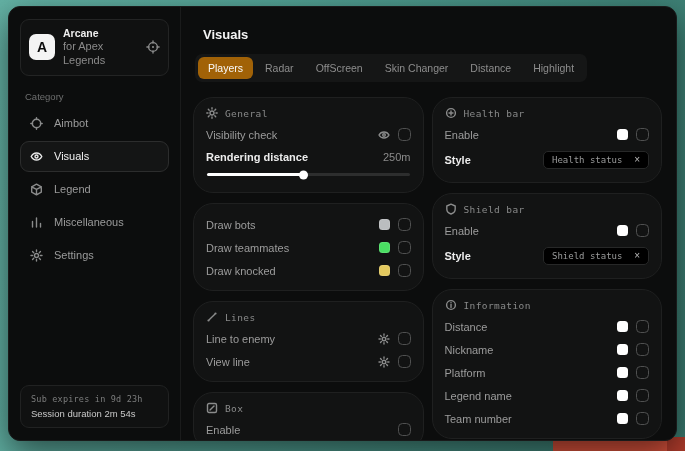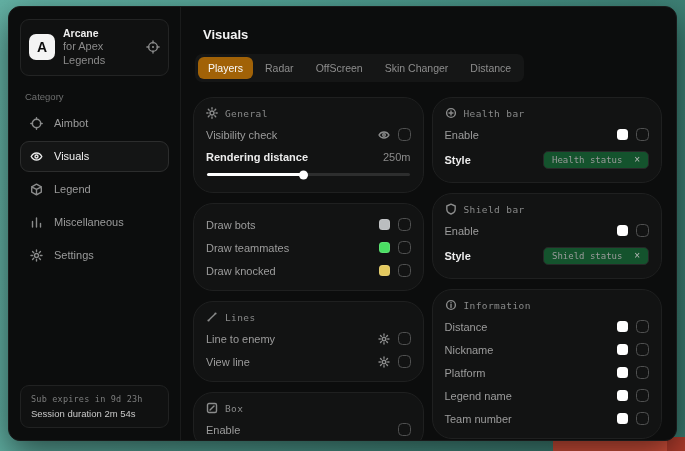--- a/index.html
+++ b/index.html
@@ -54,21 +54,21 @@
   .row.emph .row-label { color:#ececec; font-weight:bold; }
   .ctrls { display:flex; align-items:center; gap:8px; }
   .swatch { width:11px; height:11px; border-radius:3.5px; box-shadow:inset 0 0 0 1px rgba(255,255,255,.10); }
   .checkbox { width:13px; height:13px; border:1.5px solid #4f5050; border-radius:4.5px; background:transparent; cursor:pointer; }
   .row-value { font-size:11px; color:#8b8b8b; }
 
   .slider { position:relative; height:3px; background:#2d2e2e; border-radius:2px; margin:5px 1px 8px; cursor:pointer; }
   .slider-fill { position:relative; height:100%; background:#ffffff; border-radius:2px; }
   .slider-thumb { position:absolute; right:-4px; top:50%; transform:translateY(-50%); width:9px; height:9px; border-radius:50%; background:#ffffff; }
 
-  .select { display:flex; align-items:center; justify-content:space-between; gap:10px; min-width:106px; background:#14532d; border:1px solid #272828; border-radius:5px; padding:3px 8px; cursor:pointer; }
+  .select { display:flex; align-items:center; justify-content:space-between; gap:10px; min-width:106px; background:#000000; border:1px solid #272828; border-radius:5px; padding:3px 8px; cursor:pointer; }
   .select-value { font-family:"DejaVu Sans Mono", monospace; font-size:9px; color:#9a9b9b; }
   .select-x { font-size:10px; color:#bcbcbc; line-height:1; }
 
   svg .st { stroke:#8a8b8b; fill:none; stroke-width:1.4; stroke-linecap:round; stroke-linejoin:round; }
   .nav-item.active svg .st { stroke:#e8e8e8; }
   svg .stf { fill:#8a8b8b; }
 </style>
 </head>
 <body>
 
@@ -151,20 +151,21 @@
 
   <div class="main">
     <div class="main-title">Visuals</div>
 
     <div class="tabbar">
       <div class="tab active">Players</div>
       <div class="tab">Radar</div>
       <div class="tab">OffScreen</div>
       <div class="tab">Skin Changer</div>
       <div class="tab">Distance</div>
+      <div class="tab">Highlight</div>
     </div>
 
     <div class="columns">
 
       <div class="col">
 
         <div class="card">
           <div class="card-title">
             <span class="icon">
               <svg width="12" height="12" viewBox="0 0 12 12">

